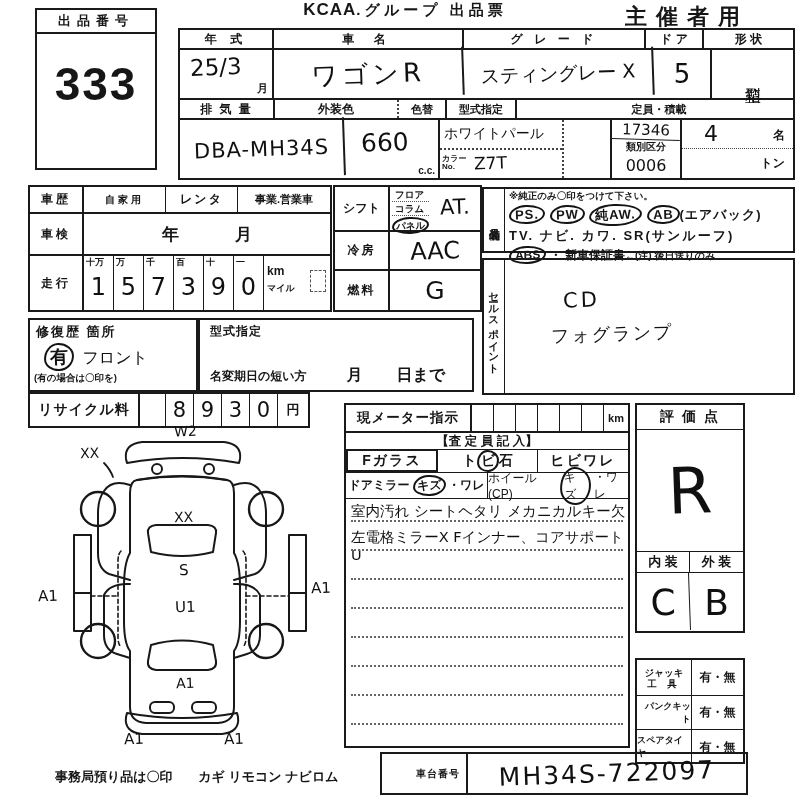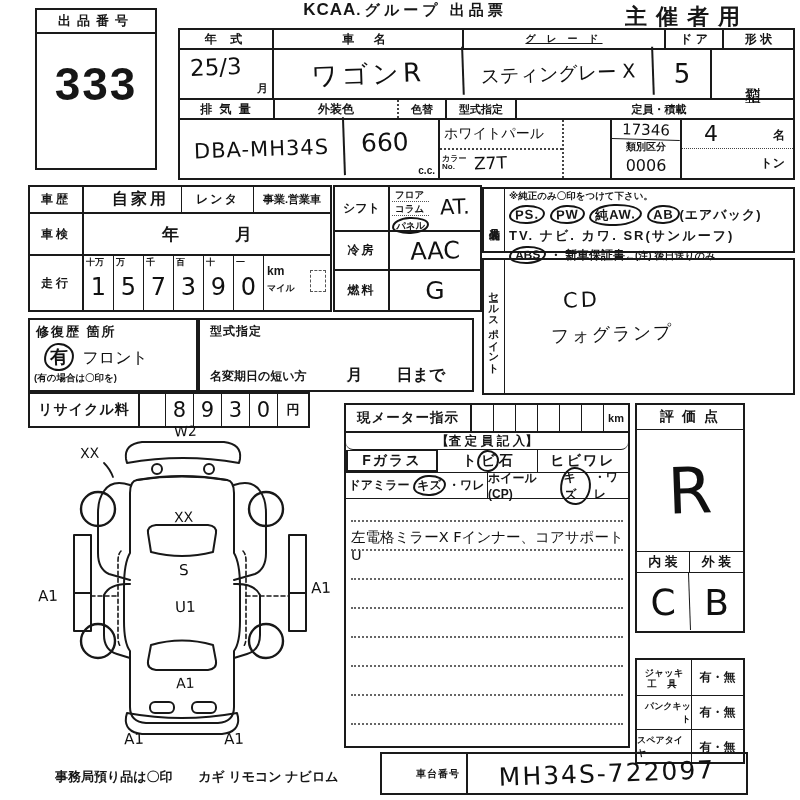--- a/index.html
+++ b/index.html
@@ -36,21 +36,21 @@
 <div class="box" style="left:35px; top:8px; width:122px; height:162px;">
   <div class="c hdr cellB" style="height:24px; font-size:13px; letter-spacing:6px;">出品番号</div>
   <div class="c" style="height:100px; font-size:46px; font-weight:600; letter-spacing:2px;">333</div>
 </div>
 
 <div class="box" style="left:178px; top:28px; width:617px; height:152px;">
 
   <div class="row cellB" style="height:20px;">
     <div class="c hdr cellR" style="width:94px; font-size:12px; letter-spacing:5px;">年  式</div>
     <div class="c hdr cellR" style="width:190px; font-size:12px; letter-spacing:8px;">車  名</div>
-    <div class="c hdr cellR" style="width:202px; font-size:10px; letter-spacing:4px;text-decoration:underline;">グ レ ー ド</div>
+    <div class="c hdr cellR" style="width:182px; font-size:12px; letter-spacing:4px;">グ レ ー ド</div>
     <div class="c hdr cellR" style="width:58px; font-size:12px;">ド ア</div>
     <div class="c hdr" style="flex:1; font-size:12px;">形 状</div>
   </div>
 
   <div class="row cellB" style="height:50px;">
     <div class="cellR" style="width:94px; position:relative;">
       <span class="hw tilt abs" style="left:10px; top:4px; font-size:23px;">25/3</span>
       <span class="abs hdr" style="right:4px; bottom:2px; font-size:11px;">月</span>
     </div>
     <div class="c hw tilt cellR" style="width:190px; font-size:26px; letter-spacing:4px;">ワゴンR</div>
@@ -99,21 +99,21 @@
       <div style="height:27px; position:relative;">
         <span class="abs hdr" style="right:8px; top:6px; font-size:12px;">トン</span>
       </div>
     </div>
   </div>
 </div>
 
 <div class="box" style="left:28px; top:185px; width:304px; height:127px;">
   <div class="row cellB" style="height:27px;">
     <div class="c hdr cellR" style="width:54px; font-size:12px; letter-spacing:3px;">車歴</div>
-    <div class="c hdr cellR1" style="width:82px; font-size:16px; letter-spacing:3px;margin-left:16px;">自家用</div>
+    <div class="c hdr cellR1" style="width:82px; font-size:10px; letter-spacing:3px;">自家用</div>
     <div class="c hdr cellR1" style="width:72px; font-size:12px; letter-spacing:2px;">レンタ</div>
     <div class="c hdr" style="flex:1; font-size:11px;">事業.営業車</div>
   </div>
   <div class="row cellB" style="height:42px;">
     <div class="c hdr cellR" style="width:54px; font-size:12px; letter-spacing:3px;">車検</div>
     <div class="row" style="flex:1; align-items:center; justify-content:center; gap:56px;">
       <span class="hdr" style="font-size:17px;">年</span>
       <span class="hdr" style="font-size:17px;">月</span>
     </div>
   </div>
@@ -242,43 +242,44 @@
   <div class="row cellB" style="height:28px;">
     <div class="c hdr cellR" style="width:126px; font-size:13.5px; letter-spacing:1px;">現メーター指示</div>
     <div class="cellR1" style="width:22px;"></div>
     <div class="cellR1" style="width:22px;"></div>
     <div class="cellR1" style="width:22px;"></div>
     <div class="cellR1" style="width:22px;"></div>
     <div class="cellR1" style="width:22px;"></div>
     <div class="cellR1" style="width:22px;"></div>
     <div class="c hdr" style="flex:1; font-size:11px;">km</div>
   </div>
-  <div class="c hdr cellB" style="height:17px; font-size:12.5px; border-bottom-width:1.5px;border-radius:7px;">【査 定 員 記 入】</div>
+  <div class="c hdr cellB" style="height:17px; font-size:12.5px; border-bottom-width:1.5px;">【査 定 員 記 入】</div>
   <div class="row" style="height:23px; border-bottom:1.5px solid #1a1a1a;justify-content:center;">
     <div class="c hdr" style="width:92px; font-size:14px; border:2px solid #1a1a1a; border-top-width:1.5px; letter-spacing:2px;">Fガラス</div>
     <div class="c hdr cellR1" style="width:100px; font-size:14px;">
       <span>ト</span>
         <span class="circ" style="padding:0 2px;">ビ</span>
         <span>石</span>
     </div>
     <div class="c hdr" style="flex:1; font-size:14px; letter-spacing:2px;">ヒビワレ</div>
   </div>
   <div class="row" style="height:26px; border-bottom:1.5px solid #1a1a1a;">
     <div class="c cellR1" style="width:142px; font-size:12px; font-weight:bold; gap:3px;">
       <span>ドアミラー</span>
         <span class="circ" style="padding:0 2px;">キズ</span>
         <span>・ワレ</span>
     </div>
-    <div class="c" style="flex:1; font-size:12px; font-weight:bold; gap:3px;">
+    <div class="c" style="flex:1; font-size:12px; font-weight:normal; gap:3px;">
       <span>ホイール(CP)</span>
         <span class="circ tilt" style="padding:0 2px;">キズ</span>
         <span>・ワレ</span>
     </div>
   </div>
   <div style="position:relative; height:247px;">
+    <span class="hw abs" style="left:5px; top:3px; font-size:14.5px;">室内汚れ シートヘタリ メカニカルキー欠</span>
     <span class="hw abs" style="left:5px; top:29px; font-size:14.5px;">左電格ミラーX Fインナー、コアサポートU</span>
     <div class="dotline" style="top:21px;"></div>
     <div class="dotline" style="top:50px;"></div>
     <div class="dotline" style="top:79px;"></div>
     <div class="dotline" style="top:108px;"></div>
     <div class="dotline" style="top:137px;"></div>
     <div class="dotline" style="top:166px;"></div>
     <div class="dotline" style="top:195px;"></div>
     <div class="dotline" style="top:224px;"></div>
   </div>

